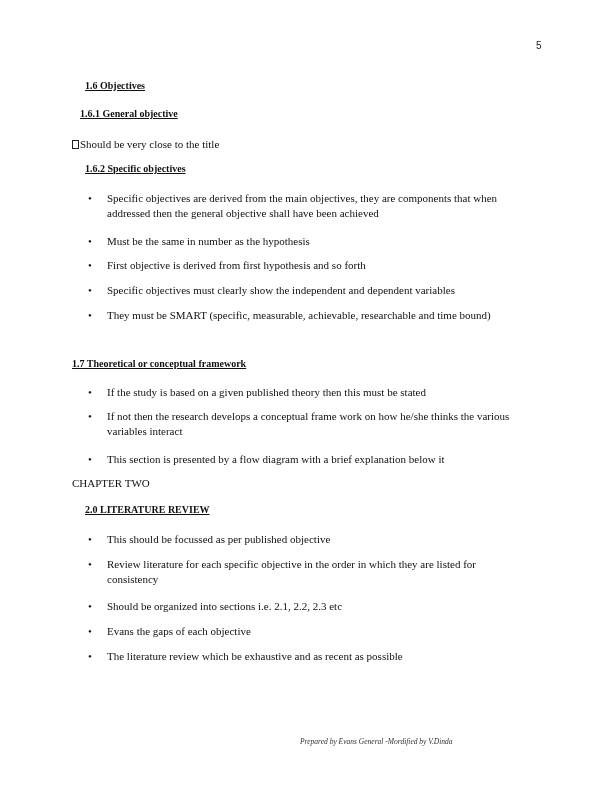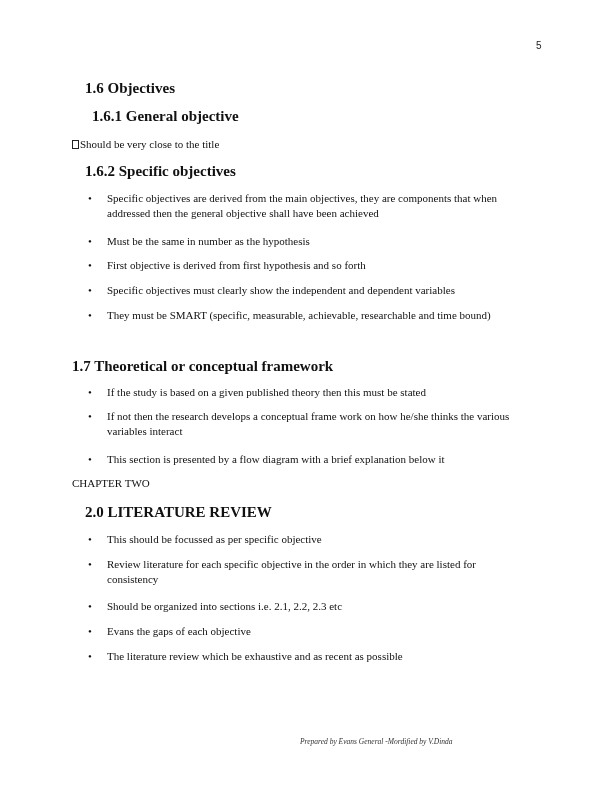--- a/index.html
+++ b/index.html
@@ -2,37 +2,37 @@
 <html><head>
   <meta charset="utf-8">
   <style>
     html, body { margin: 0; padding: 0; background: #ffffff; }
     body {
       width: 612px; height: 792px; position: relative; overflow: hidden;
       font-family: "Liberation Serif", serif; color: #111;
     }
     .abs { position: absolute; white-space: nowrap; }
     .page-num { font-family: "Liberation Sans", sans-serif; font-size: 10px; left: 536px; top: 40px; color: #222; }
-    .h { font-weight: bold; font-size: 15px; }
+    .h { font-weight: bold; font-size: 10px; text-decoration: underline; }
     .p { font-size: 11px; }
     .bullet-row { position: absolute; left: 88px; font-size: 11px; line-height: 15px; }
     .bullet-row .dot { position: absolute; left: 0; top: 0; width: 10px; }
     .bullet-row .txt { position: absolute; left: 19px; top: 0; width: 430px; white-space: normal; }
     .footer { font-style: italic; font-size: 7.5px; left: 300px; top: 737px; color: #333; }
     .box-glyph { display: inline-block; width: 7px; height: 9px; border: 1px solid #222; vertical-align: -1px; margin-right: 1px; box-sizing: border-box; }
   </style>
 </head>
 <body>
 
 <div>
 
   <div class="abs page-num">5</div>
 
   <div class="abs h" style="left:85px; top:80px;">1.6 Objectives</div>
-  <div class="abs h" style="left:92px; top:108px;">1.6.1 General objective</div>
+  <div class="abs h" style="left:80px; top:108px;">1.6.1 General objective</div>
 
   <div class="abs p" style="left:72px; top:138px;text-align:center;">
     <span class="box-glyph"></span><span>Should be very close to the title</span>
   </div>
 
   <div class="abs h" style="left:85px; top:163px;text-align:right;">1.6.2 Specific objectives</div>
 
   <div class="bullet-row" style="top:191px;">
     <span class="dot">•</span>
     <span class="txt">Specific objectives are derived from the main objectives, they are components that when addressed then the general objective shall have been achieved</span>
@@ -68,21 +68,21 @@
     <span class="dot">•</span>
     <span class="txt">This section is presented by a flow diagram with a brief explanation below it</span>
   </div>
 
   <div class="abs p" style="left:72px; top:477px;">CHAPTER TWO</div>
 
   <div class="abs h" style="left:85px; top:504px;">2.0 LITERATURE REVIEW</div>
 
   <div class="bullet-row" style="top:532px;">
     <span class="dot">•</span>
-    <span class="txt">This should be focussed as per specific objective</span>
+    <span class="txt">This should be focussed as per published objective</span>
   </div>
   <div class="bullet-row" style="top:557px;">
     <span class="dot">•</span>
     <span class="txt" style="width:415px;">Review literature for each specific objective in the order in which they are listed for consistency</span>
   </div>
   <div class="bullet-row" style="top:599px;">
     <span class="dot">•</span>
     <span class="txt">Should be organized into sections i.e. 2.1, 2.2, 2.3 etc</span>
   </div>
   <div class="bullet-row" style="top:624px;">

